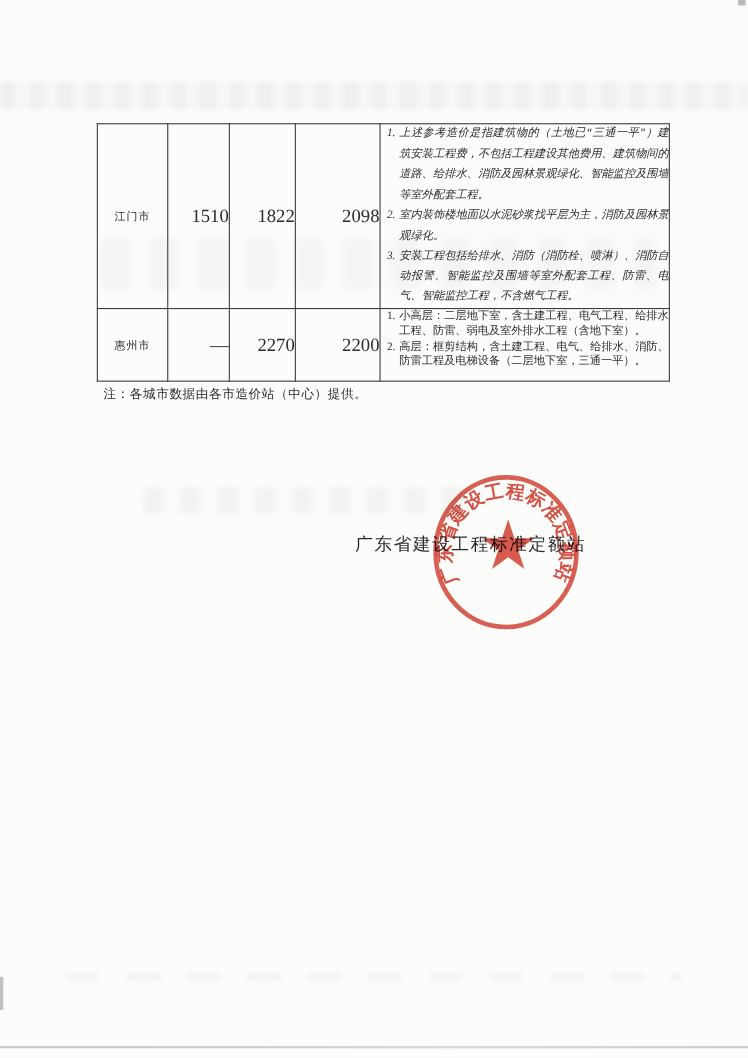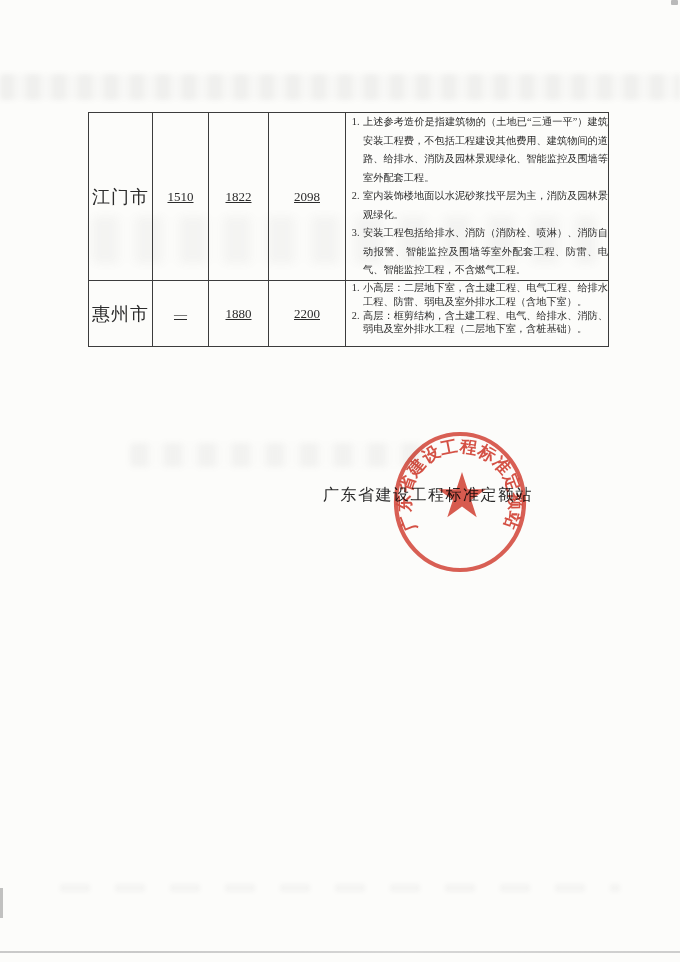--- a/index.html
+++ b/index.html
@@ -46,32 +46,32 @@
   }
   
   table.cost-table{
     position:absolute; left:88px; top:112px; width:520px;
     border-collapse:collapse; table-layout:fixed;
   }
   table.cost-table, table.cost-table td{
     border:1.4px solid #3c3c3c;
   }
   table.cost-table td{padding:0;}
-  td.c-city{ text-align:center; vertical-align:middle; font-size:18px; letter-spacing:1px; }
-  td.c-val { text-align:center; vertical-align:middle; font-size:13px;text-decoration:underline; }
+  td.c-city{ text-align:center; vertical-align:middle; font-size:10px; letter-spacing:1px; }
+  td.c-val { text-align:right; vertical-align:middle; font-size:17px; }
   td.c-notes{ vertical-align:top; padding:2px 2px 0 5px; }
   tr.row-1{height:168px;}
   tr.row-2{height:66px;}
   ol.notes{
     margin:0; padding:0 0 0 16px;
     list-style:decimal; overflow:hidden;
     font-size:10.2px; text-align:justify;
   }
   ol.notes li{margin:0; padding-left:1px;}
-  ol.r1{max-height:165px;} ol.r1 li{line-height:18.5px;}
+  ol.r1{max-height:165px;} ol.r1 li{line-height:18.5px;font-style:italic;}
   ol.r2{max-height:64px;}  ol.r2 li{line-height:13.8px;}
   
   .footnote{
     position:absolute; left:94px; top:351px;
     font-size:11.5px; letter-spacing:.5px;
   }
   
   .sig-org{
     position:absolute; left:318px; top:485px; width:220px;
     text-align:center; font-size:16px; letter-spacing:1.5px; z-index:2;
@@ -121,32 +121,33 @@
           <ol class="notes r1">
             <li>上述参考造价是指建筑物的（土地已“三通一平”）建筑安装工程费，不包括工程建设其他费用、建筑物间的道路、给排水、消防及园林景观绿化、智能监控及围墙等室外配套工程。</li>
             <li>室内装饰楼地面以水泥砂浆找平层为主，消防及园林景观绿化。</li>
             <li>安装工程包括给排水、消防（消防栓、喷淋）、消防自动报警、智能监控及围墙等室外配套工程、防雷、电气、智能监控工程，不含燃气工程。</li>
           </ol>
         </td>
       </tr>
       <tr class="row-2">
         <td class="c-city">惠州市</td>
         <td class="c-val">—</td>
-        <td class="c-val">1880</td>
+        <td class="c-val">2270</td>
         <td class="c-val">2200</td>
         <td class="c-notes">
           <ol class="notes r2">
             <li>小高层：二层地下室，含土建工程、电气工程、给排水工程、防雷、弱电及室外排水工程（含地下室）。</li>
-            <li>高层：框剪结构，含土建工程、电气、给排水、消防、弱电及室外排水工程（二层地下室，含桩基础）。</li>
+            <li>高层：框剪结构，含土建工程、电气、给排水、消防、防雷工程及电梯设备（二层地下室，三通一平）。</li>
           </ol>
         </td>
       </tr>
     </tbody>
   </table>
 
+  <div class="footnote">注：各城市数据由各市造价站（中心）提供。</div>
 
   <div class="sig-org">广东省建设工程标准定额站</div>
 
   <svg class="stamp" width="166" height="158" viewBox="0 0 166 158">
     <ellipse cx="82" cy="82" rx="64" ry="68" fill="none" stroke="#d23a2c" stroke-width="4.2" opacity="0.92"></ellipse>
     <path id="seal-text-arc" d="M 41 110.7 A 50 50 0 1 1 123 110.7" fill="none"></path>
     <text fill="#d23a2c">
       <textPath href="#seal-text-arc" startOffset="3">广东省建设工程标准定额站</textPath>
     </text>
     <polygon points="84,52 89.6,69.3 107.8,69.3 93.1,80 98.7,97.2 84,86.6 69.3,97.2 74.9,80 60.2,69.3 78.4,69.3" fill="#d23a2c" opacity="0.95"></polygon>

